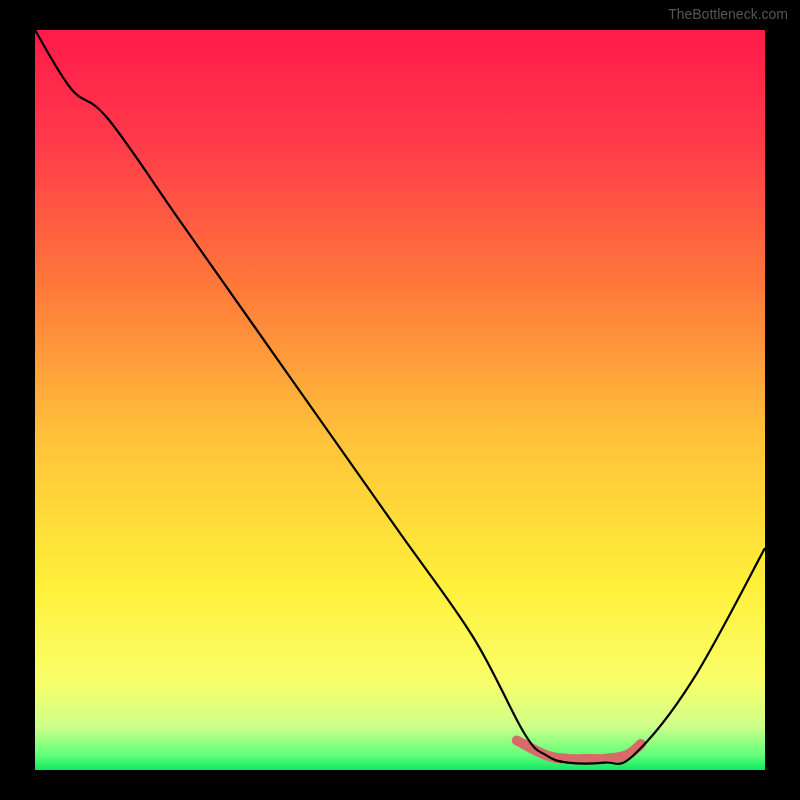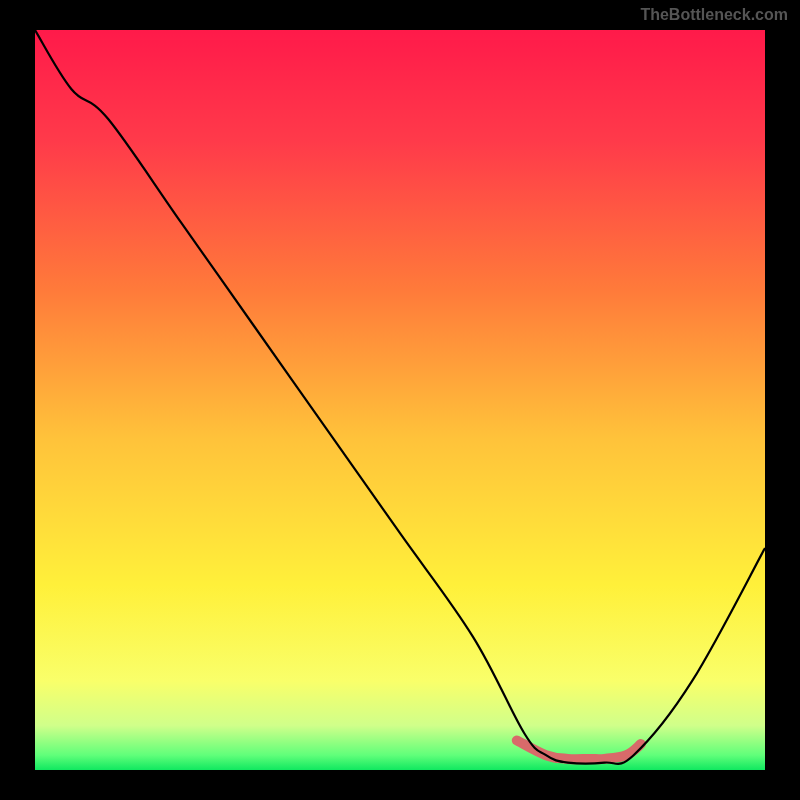--- a/index.html
+++ b/index.html
@@ -8,22 +8,22 @@
     height: 800px;
     background: #000;
     position: relative;
     font-family: Arial, sans-serif;
   }
   .watermark {
     position: absolute;
     top: 6px;
     right: 12px;
     color: #555;
-    font-size: 16px;
-    font-weight: 700;
+    font-size: 14px;
+    font-weight: 400;
     z-index: 10;
   }
   .chart-area {
     position: absolute;
     left: 35px;
     top: 30px;
     width: 730px;
     height: 740px;
     overflow: hidden;
   }

